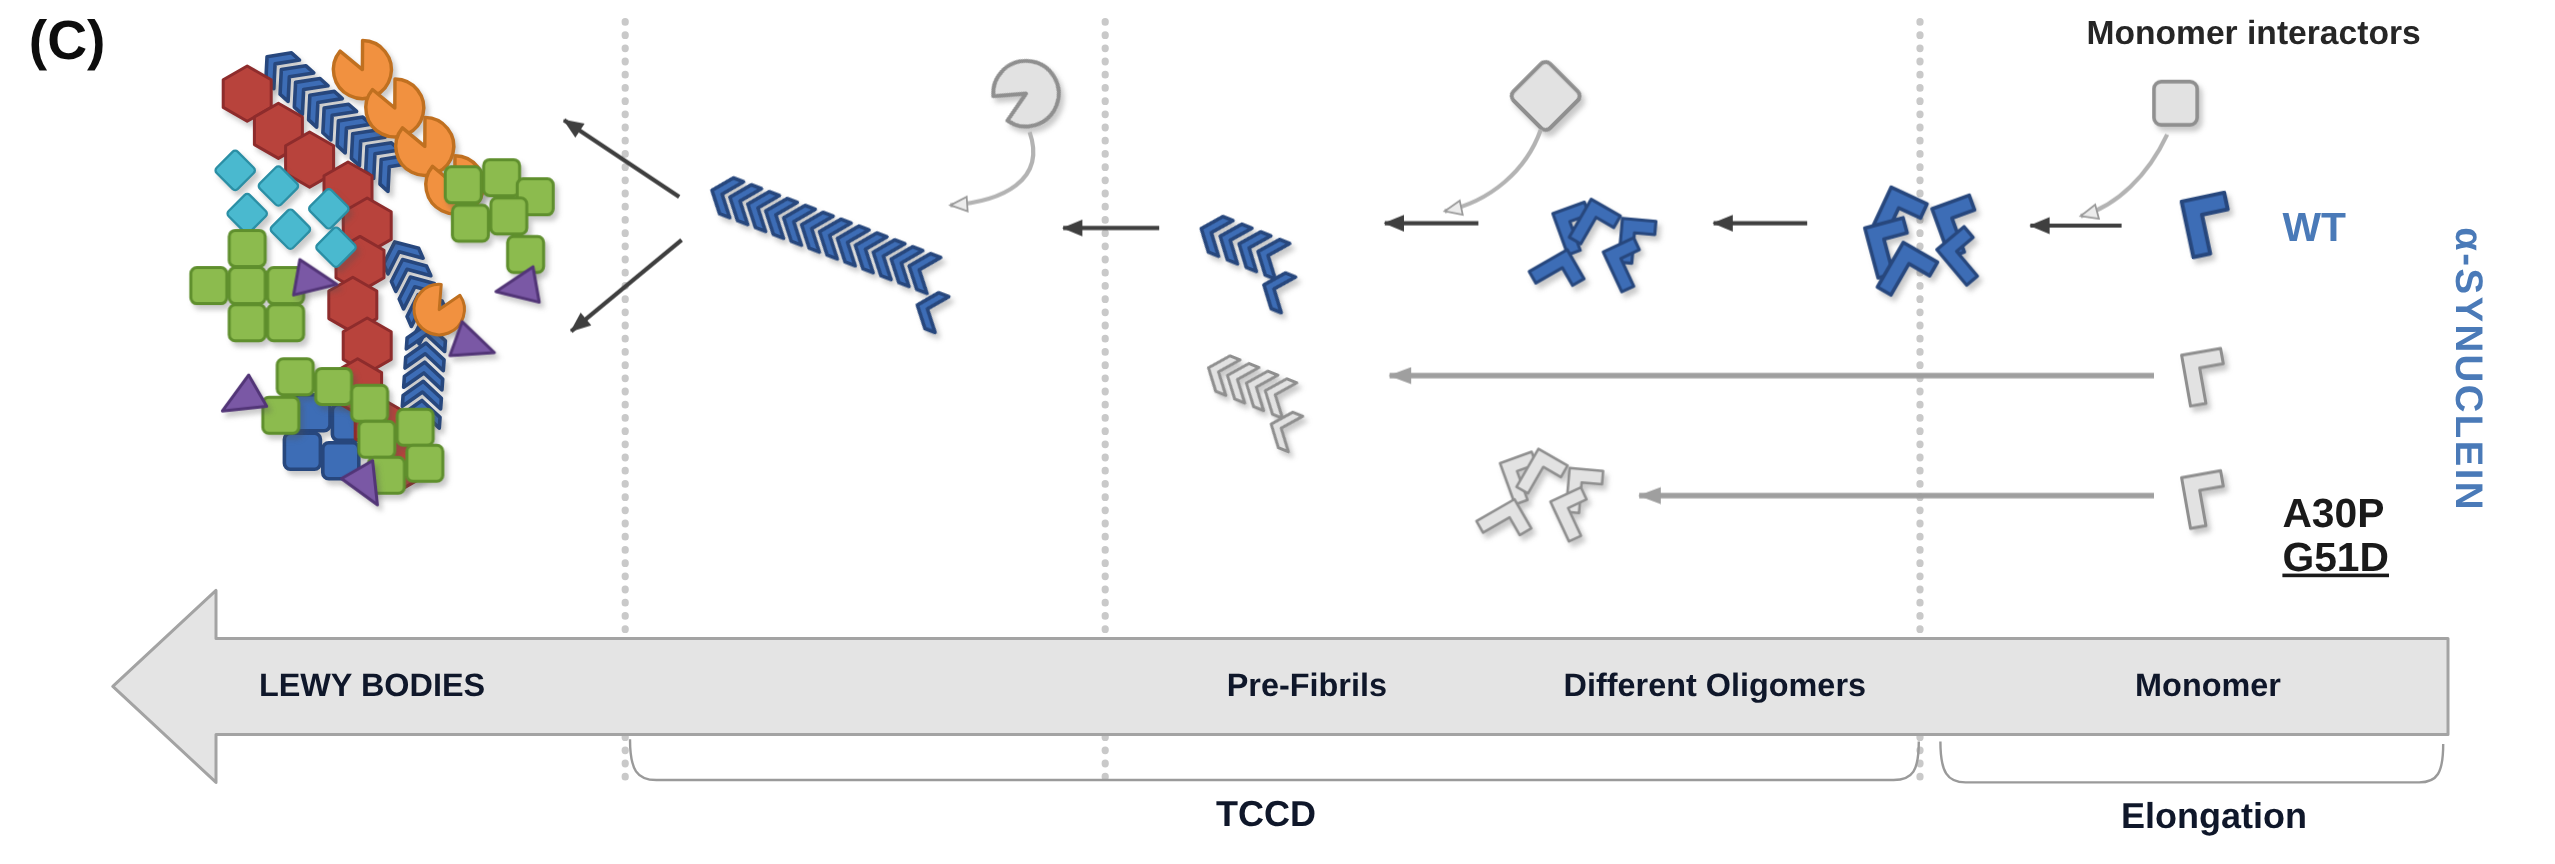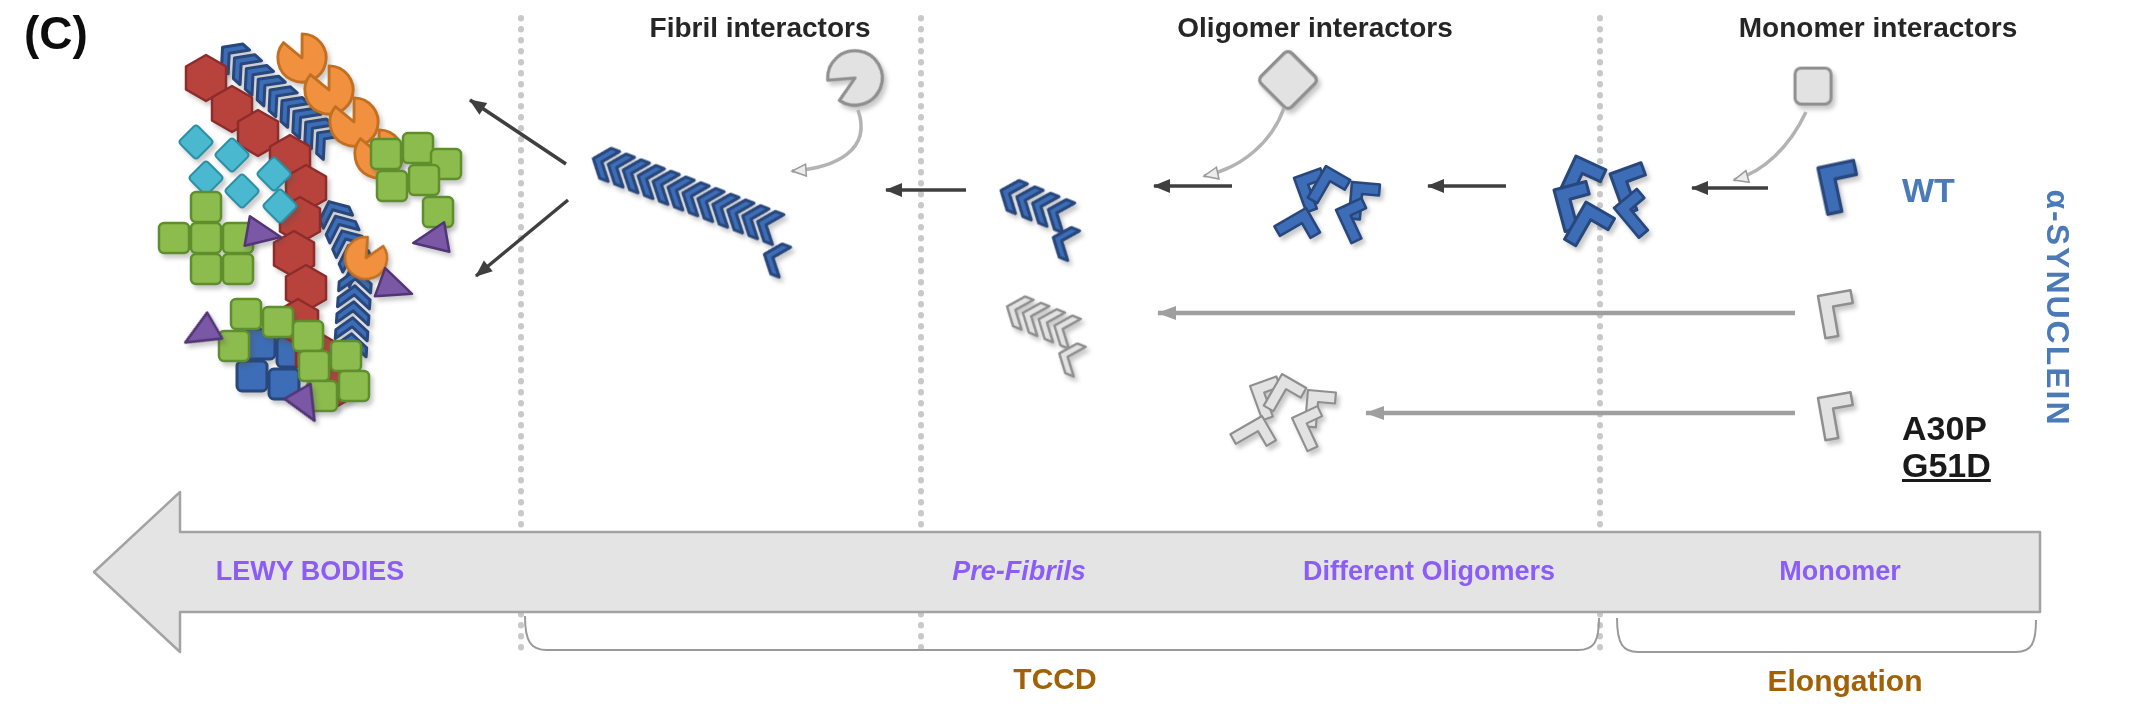--- a/index.html
+++ b/index.html
@@ -3,22 +3,22 @@
 <meta charset="utf-8">
 <style>
   html,body { margin:0; padding:0; background:#ffffff; }
   .canvas {
     position:relative; width:2129px; height:720px; background:#ffffff;
     font-family:"Liberation Sans", sans-serif; overflow:hidden;
   }
   svg.layer { position:absolute; left:0; top:0; }
   .label { position:absolute; font-weight:bold; color:#1a1a1a; }
   .interactor-title { width:320px; text-align:center; font-size:28px; color:#262626; }
-  .stage-label { width:320px; text-align:center; font-size:27px; top:556px; color:#8b5cf6; }
-  .assay-label { width:320px; text-align:center; font-size:30px; color:#a16207; }
+  .stage-label { width:320px; text-align:center; font-size:27px; top:556px; color:#0f172a; }
+  .assay-label { width:320px; text-align:center; font-size:30px; color:#0f172a; }
   .variant-label { font-size:34px; line-height:37px; }
   .panel-label { font-size:46px; color:#0d0d0d; }
   .vertical-label {
     font-size:32px; letter-spacing:2px; white-space:nowrap;
     transform:translate(-50%,-50%) rotate(90deg);
   }
   
   .s-blue   { stroke:#27477d; stroke-width:3;   stroke-linejoin:round; }
   .s-red    { stroke:#8e2c2c; stroke-width:2.5; stroke-linejoin:round; }
   .s-green  { stroke:#5f8f2d; stroke-width:2.5; stroke-linejoin:round; }
@@ -264,35 +264,33 @@
 
     <g>
       <path class="arrow-curved" d="M858,110 C872,150 836,168 792,171" marker-end="url(#mOpen)"></path>
       <path class="arrow-curved" d="M1284,108 C1272,142 1242,168 1204,176" marker-end="url(#mOpen)"></path>
       <path class="arrow-curved" d="M1806,112 C1790,146 1764,172 1734,180" marker-end="url(#mOpen)"></path>
     </g>
   </svg>
 
   <div class="label panel-label" style="left:24px; top:6px;">(C)</div>
 
-  <div class="label interactor-title" style="left:600px; top:12px;">Fibril interactors</div>
-  <div class="label interactor-title" style="left:1155px; top:12px;">Oligomer interactors</div>
   <div class="label interactor-title" style="left:1718px; top:12px;">Monomer interactors</div>
 
   <div class="label variant-label" style="left:1902px; top:172px; color:#4a7ab8;">WT</div>
 
 
   <div style="position:absolute; left:1902px; top:390px; color:#8c8c8c;margin-top:20px;">
     <div class="label variant-label" style="position:static;">A30P</div>
     <div class="label variant-label" style="position:static;text-decoration:underline;">G51D</div>
   </div>
 
   <div class="label vertical-label" style="left:2057px; top:308px; color:#4a7ab8;">α-SYNUCLEIN</div>
 
   <div class="label stage-label" style="left:150px;">LEWY BODIES</div>
-  <div class="label stage-label" style="left:859px;font-style:italic;">Pre-Fibrils</div>
+  <div class="label stage-label" style="left:929px;">Pre-Fibrils</div>
   <div class="label stage-label" style="left:1269px;">Different Oligomers</div>
   <div class="label stage-label" style="left:1680px;">Monomer</div>
 
   <div class="label assay-label" style="left:895px; top:662px;">TCCD</div>
   <div class="label assay-label" style="left:1685px; top:664px;">Elongation</div>
 
 </div>
 
 </body></html>

